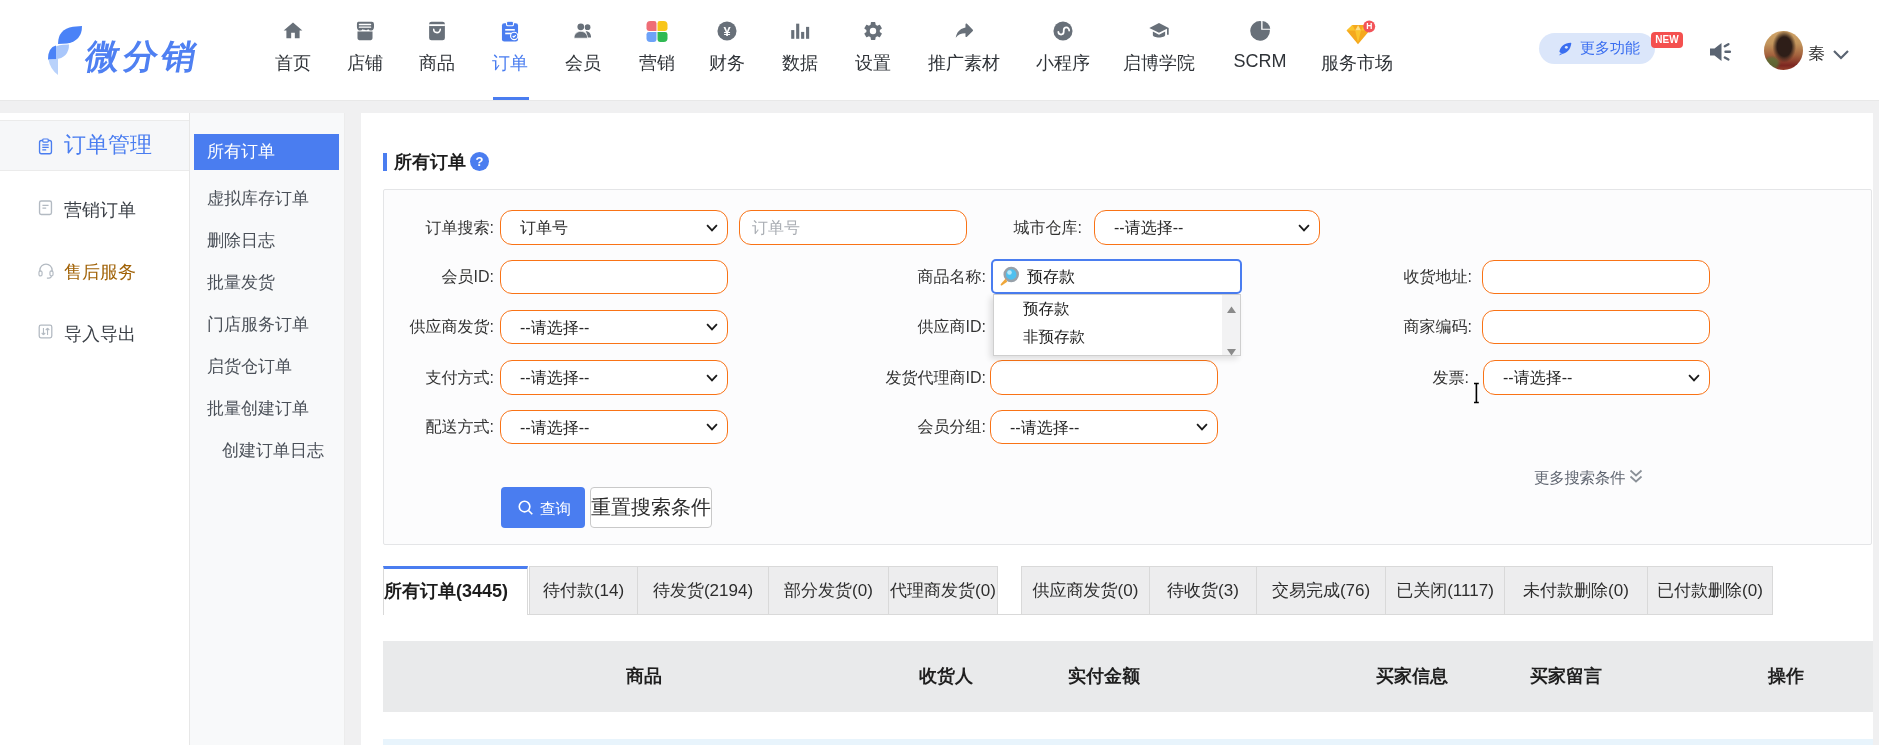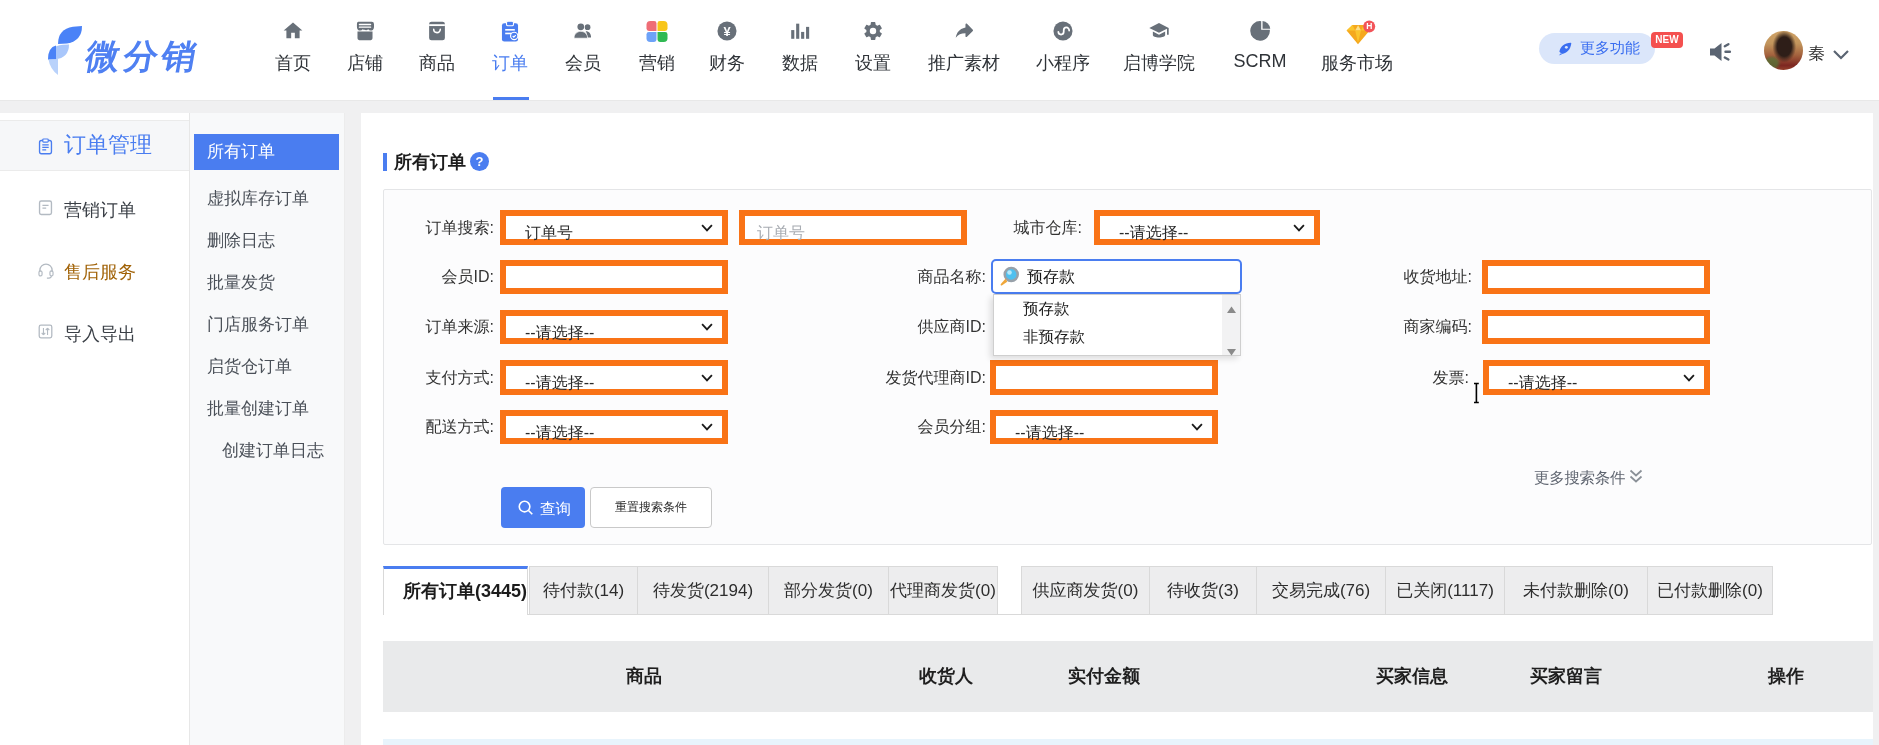--- a/index.html
+++ b/index.html
@@ -3,21 +3,21 @@
 <meta charset="utf-8">
 <style>
 *{margin:0;padding:0;box-sizing:border-box}
 html,body{width:1879px;height:745px}
 body{position:relative;font-family:"Liberation Sans",sans-serif;background:#f0f0f1;overflow:hidden}
 .a{position:absolute}
 .nav{position:absolute;top:0;height:100px;text-align:center;transform:translateX(-50%)}
 .nav .ic{position:absolute;top:20px;left:50%;transform:translateX(-50%)}
 .nav .tx{position:absolute;top:51px;left:50%;transform:translateX(-50%);font-size:18px;color:#2f3338;white-space:nowrap}
 .lb{position:absolute;height:34px;line-height:34px;font-size:16px;color:#333;text-align:right;white-space:nowrap}
-.inp{position:absolute;background:#fff;border:6px solid #f97316;border-radius:0}
+.inp{position:absolute;background:#fff;border:1px solid #f97316;border-radius:12px}
 .ph{position:absolute;left:12px;top:0;font-size:16px;color:#a9adb3;line-height:33px}
 .st{position:absolute;left:19px;top:0;font-size:16px;color:#2a2a2a;line-height:33px}
 .chv{position:absolute;right:9px;top:50%;margin-top:-4px;line-height:0;font-size:0}
 .m2{position:absolute;font-size:17px;color:#4a5058;white-space:nowrap}
 .tab{position:absolute;top:566px;height:49px;background:#ededee;border:1px solid #d9d9d9;font-size:17px;color:#2d2d2d;text-align:center;line-height:47px;white-space:nowrap}
 .th{position:absolute;top:641px;height:71px;line-height:71px;font-weight:bold;font-size:18px;color:#1f1f1f;transform:translateX(-50%);white-space:nowrap}
 </style>
 </head>
 <body>
 
@@ -236,21 +236,21 @@
 <div class="inp" style="left:991px;top:259px;width:251px;height:35px;border:2px solid #4a7df0;border-radius:5px"></div>
 <div class="a" style="left:998px;top:265px"><svg width="23" height="23" viewBox="0 0 24 24">
       <circle cx="13.8" cy="9.8" r="6.8" fill="#4fc0ef" stroke="#98a1a9" stroke-width="2.6"></circle>
       <circle cx="12" cy="7.8" r="2.4" fill="#b8e9fa"></circle>
       <path d="M8 14.2L3.2 19.5c-.95 1.05-.35 2.1.75 2l5.7-4z" fill="#f0a73a"></path>
     </svg></div>
 <div class="a" style="left:1027px;top:260px;font-size:16px;color:#151515;line-height:33px">预存款</div>
 <div class="lb" style="left:1348px;top:260px;width:124px">收货地址:</div>
 <div class="inp" style="left:1482px;top:260px;width:228px;height:34px"></div>
 
-<div class="lb" style="left:370px;top:310px;width:124px">订单来源:</div>
+<div class="lb" style="left:370px;top:310px;width:124px">供应商发货:</div>
 <div class="inp" style="left:500px;top:310px;width:228px;height:34px">
     <span class="st">--请选择--</span>
     <span class="chv"><svg width="12" height="8" viewBox="0 0 12 8">
         <path d="M1.1 1.2l4.9 5.2 4.9-5.2" fill="none" stroke="#1a1a1a" stroke-width="1.8"></path>
       </svg></span>
   </div>
 <div class="lb" style="left:862px;top:310px;width:124px">供应商ID:</div>
 <div class="lb" style="left:1348px;top:310px;width:124px">商家编码:</div>
 <div class="inp" style="left:1482px;top:310px;width:228px;height:34px"></div>
 
@@ -294,21 +294,21 @@
 <div class="a" style="left:1628px;top:469px"><svg width="16" height="15" viewBox="0 0 16 15">
       <path d="M2.5 1.5l5.5 5 5.5-5M2.5 7.5l5.5 5 5.5-5" fill="none" stroke="#8a9097" stroke-width="1.7"></path>
     </svg></div>
 
 <div class="a" style="left:501px;top:487px;width:84px;height:41px;background:#4a7df0;border-radius:4px"></div>
 <div class="a" style="left:517px;top:499px"><svg width="17" height="17" viewBox="0 0 18 18">
       <circle cx="8" cy="8" r="5.6" fill="none" stroke="#fff" stroke-width="1.7"></circle>
       <path d="M12.2 12.2l4 4" stroke="#fff" stroke-width="1.7"></path>
     </svg></div>
 <div class="a" style="left:540px;top:499px;font-size:15.5px;color:#fff">查询</div>
-<div class="a" style="left:590px;top:487px;width:122px;height:41px;background:#fff;border:1px solid #c9c9c9;border-radius:4px;text-align:center;line-height:39px;font-size:12px;color:#2b2b2b">重置搜索条件</div>
+<div class="a" style="left:590px;top:487px;width:122px;height:41px;background:#fff;border:1px solid #c9c9c9;border-radius:4px;text-align:center;line-height:39px;font-size:20px;color:#2b2b2b">重置搜索条件</div>
 
 <div class="a" style="left:993px;top:294px;width:248px;height:62px;background:#fff;border:1px solid #cfcfcf;box-shadow:-3px 3px 6px rgba(0,0,0,0.12)"></div>
 <div class="a" style="left:1023px;top:299px;font-size:15.5px;color:#1a1a1a">预存款</div>
 <div class="a" style="left:1023px;top:327px;font-size:15.5px;color:#1a1a1a">非预存款</div>
 <div class="a" style="left:1222px;top:295px;width:18px;height:60px;background:#f2f2f3"></div>
 <div class="a" style="left:1226px;top:300px"><svg width="11" height="8" viewBox="0 0 11 8">
       <path d="M5.5 0.5L10 7H1z" fill="#8a8a8a"></path>
     </svg></div>
 <div class="a" style="left:1226px;top:342px"><svg width="11" height="8" viewBox="0 0 11 8">
       <path d="M5.5 7.5L1 1h9z" fill="#8a8a8a"></path>
@@ -318,21 +318,21 @@
 <div class="tab" style="left:529px;width:109px">待付款(14)</div>
 <div class="tab" style="left:637px;width:132px">待发货(2194)</div>
 <div class="tab" style="left:768px;width:121px">部分发货(0)</div>
 <div class="tab" style="left:888px;width:110px">代理商发货(0)</div>
 <div class="tab" style="left:1021px;width:129px">供应商发货(0)</div>
 <div class="tab" style="left:1149px;width:108px">待收货(3)</div>
 <div class="tab" style="left:1256px;width:130px">交易完成(76)</div>
 <div class="tab" style="left:1385px;width:120px">已关闭(1117)</div>
 <div class="tab" style="left:1504px;width:144px">未付款删除(0)</div>
 <div class="tab" style="left:1647px;width:126px">已付款删除(0)</div>
-<div class="a" style="left:383px;top:566px;width:145px;height:49px;background:#fff;border-left:1px solid #d9d9d9;border-right:1px solid #d9d9d9;border-top:3px solid #4a7df0;text-align:right;line-height:44px;font-size:18px;font-weight:bold;color:#1c1c1c">所有订单(3445)</div>
+<div class="a" style="left:383px;top:566px;width:145px;height:49px;background:#fff;border-left:1px solid #d9d9d9;border-right:1px solid #d9d9d9;border-top:3px solid #4a7df0;text-align:left;line-height:44px;font-size:18px;font-weight:bold;color:#1c1c1c">所有订单(3445)</div>
 
 <div class="a" style="left:383px;top:641px;width:1490px;height:71px;background:#e9eaeb"></div>
 <div class="th" style="left:644px">商品</div>
 <div class="th" style="left:946px">收货人</div>
 <div class="th" style="left:1104px">实付金额</div>
 <div class="th" style="left:1412px">买家信息</div>
 <div class="th" style="left:1566px">买家留言</div>
 <div class="th" style="left:1786px">操作</div>
 
 <div class="a" style="left:383px;top:739px;width:1490px;height:6px;background:#e8f4fc"></div>

